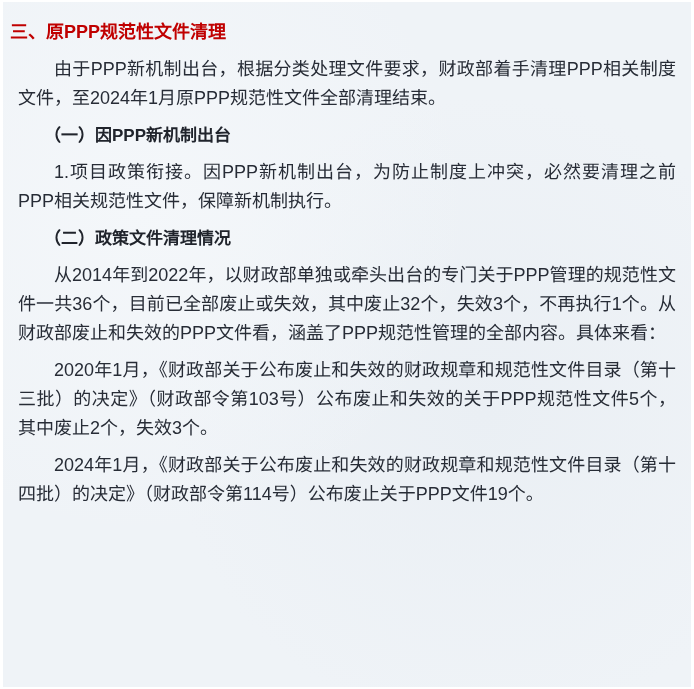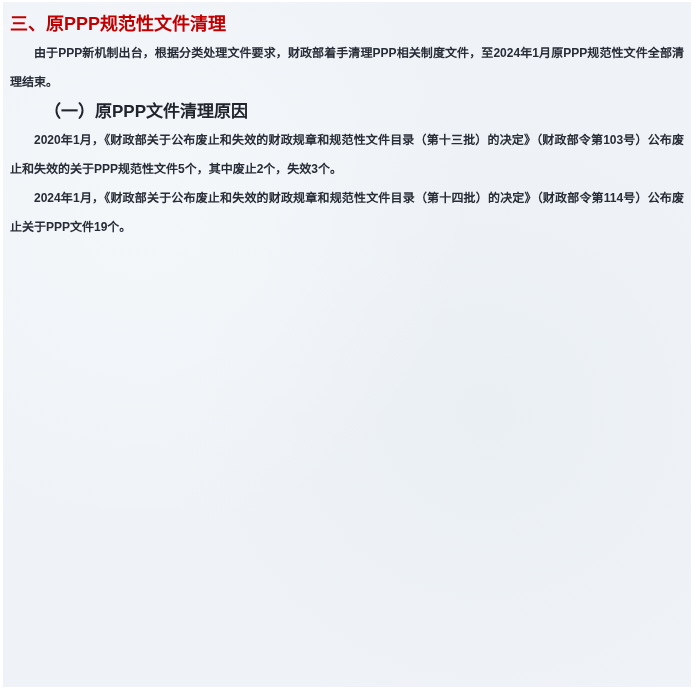--- a/index.html
+++ b/index.html
@@ -19,52 +19,55 @@
     position: absolute;
     left: 3px;
     right: 3px;
     top: 2px;
     bottom: 2px;
     background: #eff3f7;
     background-image:
       radial-gradient(circle at 20% 30%, #f4f7fa 0%, rgba(244,247,250,0) 45%),
       radial-gradient(circle at 70% 60%, #eaeff4 0%, rgba(234,239,244,0) 50%);
     box-sizing: border-box;
-    padding: 8px 7px 0 7px;
+    padding: 16px 7px 0 7px;
   }
   .section-heading {
     margin: 0;
     font-size: 18px;
     line-height: 29px;
     font-weight: bold;
     color: #c00000;
     text-indent: 0;
   }
   .subheading {
     margin: 0;
     font-size: 17px;
     line-height: 29px;
     font-weight: bold;
     color: #20242c;
     text-indent: 2em;
   }
   .para {
-    margin: 0;
-    font-size: 12px;
+    margin: 8px;
+    font-size: 18px;
     line-height: 29px;
-    font-weight: bold;
+    font-weight: normal;
     color: #272c36;
     text-indent: 2em;
     text-align: justify;
   }
 </style>
 </head>
 <body>
 
 <div class="page">
   <div class="paper">
     <h2 class="section-heading">三、原PPP规范性文件清理</h2>
     <p class="para">由于PPP新机制出台，根据分类处理文件要求，财政部着手清理PPP相关制度文件，至2024年1月原PPP规范性文件全部清理结束。</p>
-    <h3 class="subheading">（一）原PPP文件清理原因</h3>
+    <h3 class="subheading">（一）因PPP新机制出台</h3>
+    <p class="para">1.项目政策衔接。因PPP新机制出台，为防止制度上冲突，必然要清理之前PPP相关规范性文件，保障新机制执行。</p>
+    <h3 class="subheading">（二）政策文件清理情况</h3>
+    <p class="para">从2014年到2022年，以财政部单独或牵头出台的专门关于PPP管理的规范性文件一共36个，目前已全部废止或失效，其中废止32个，失效3个，不再执行1个。从财政部废止和失效的PPP文件看，涵盖了PPP规范性管理的全部内容。具体来看：</p>
     <p class="para">2020年1月，《财政部关于公布废止和失效的财政规章和规范性文件目录（第十三批）的决定》（财政部令第103号）公布废止和失效的关于PPP规范性文件5个，其中废止2个，失效3个。</p>
     <p class="para">2024年1月，《财政部关于公布废止和失效的财政规章和规范性文件目录（第十四批）的决定》（财政部令第114号）公布废止关于PPP文件19个。</p>
   </div>
 </div>
 
 </body></html>

